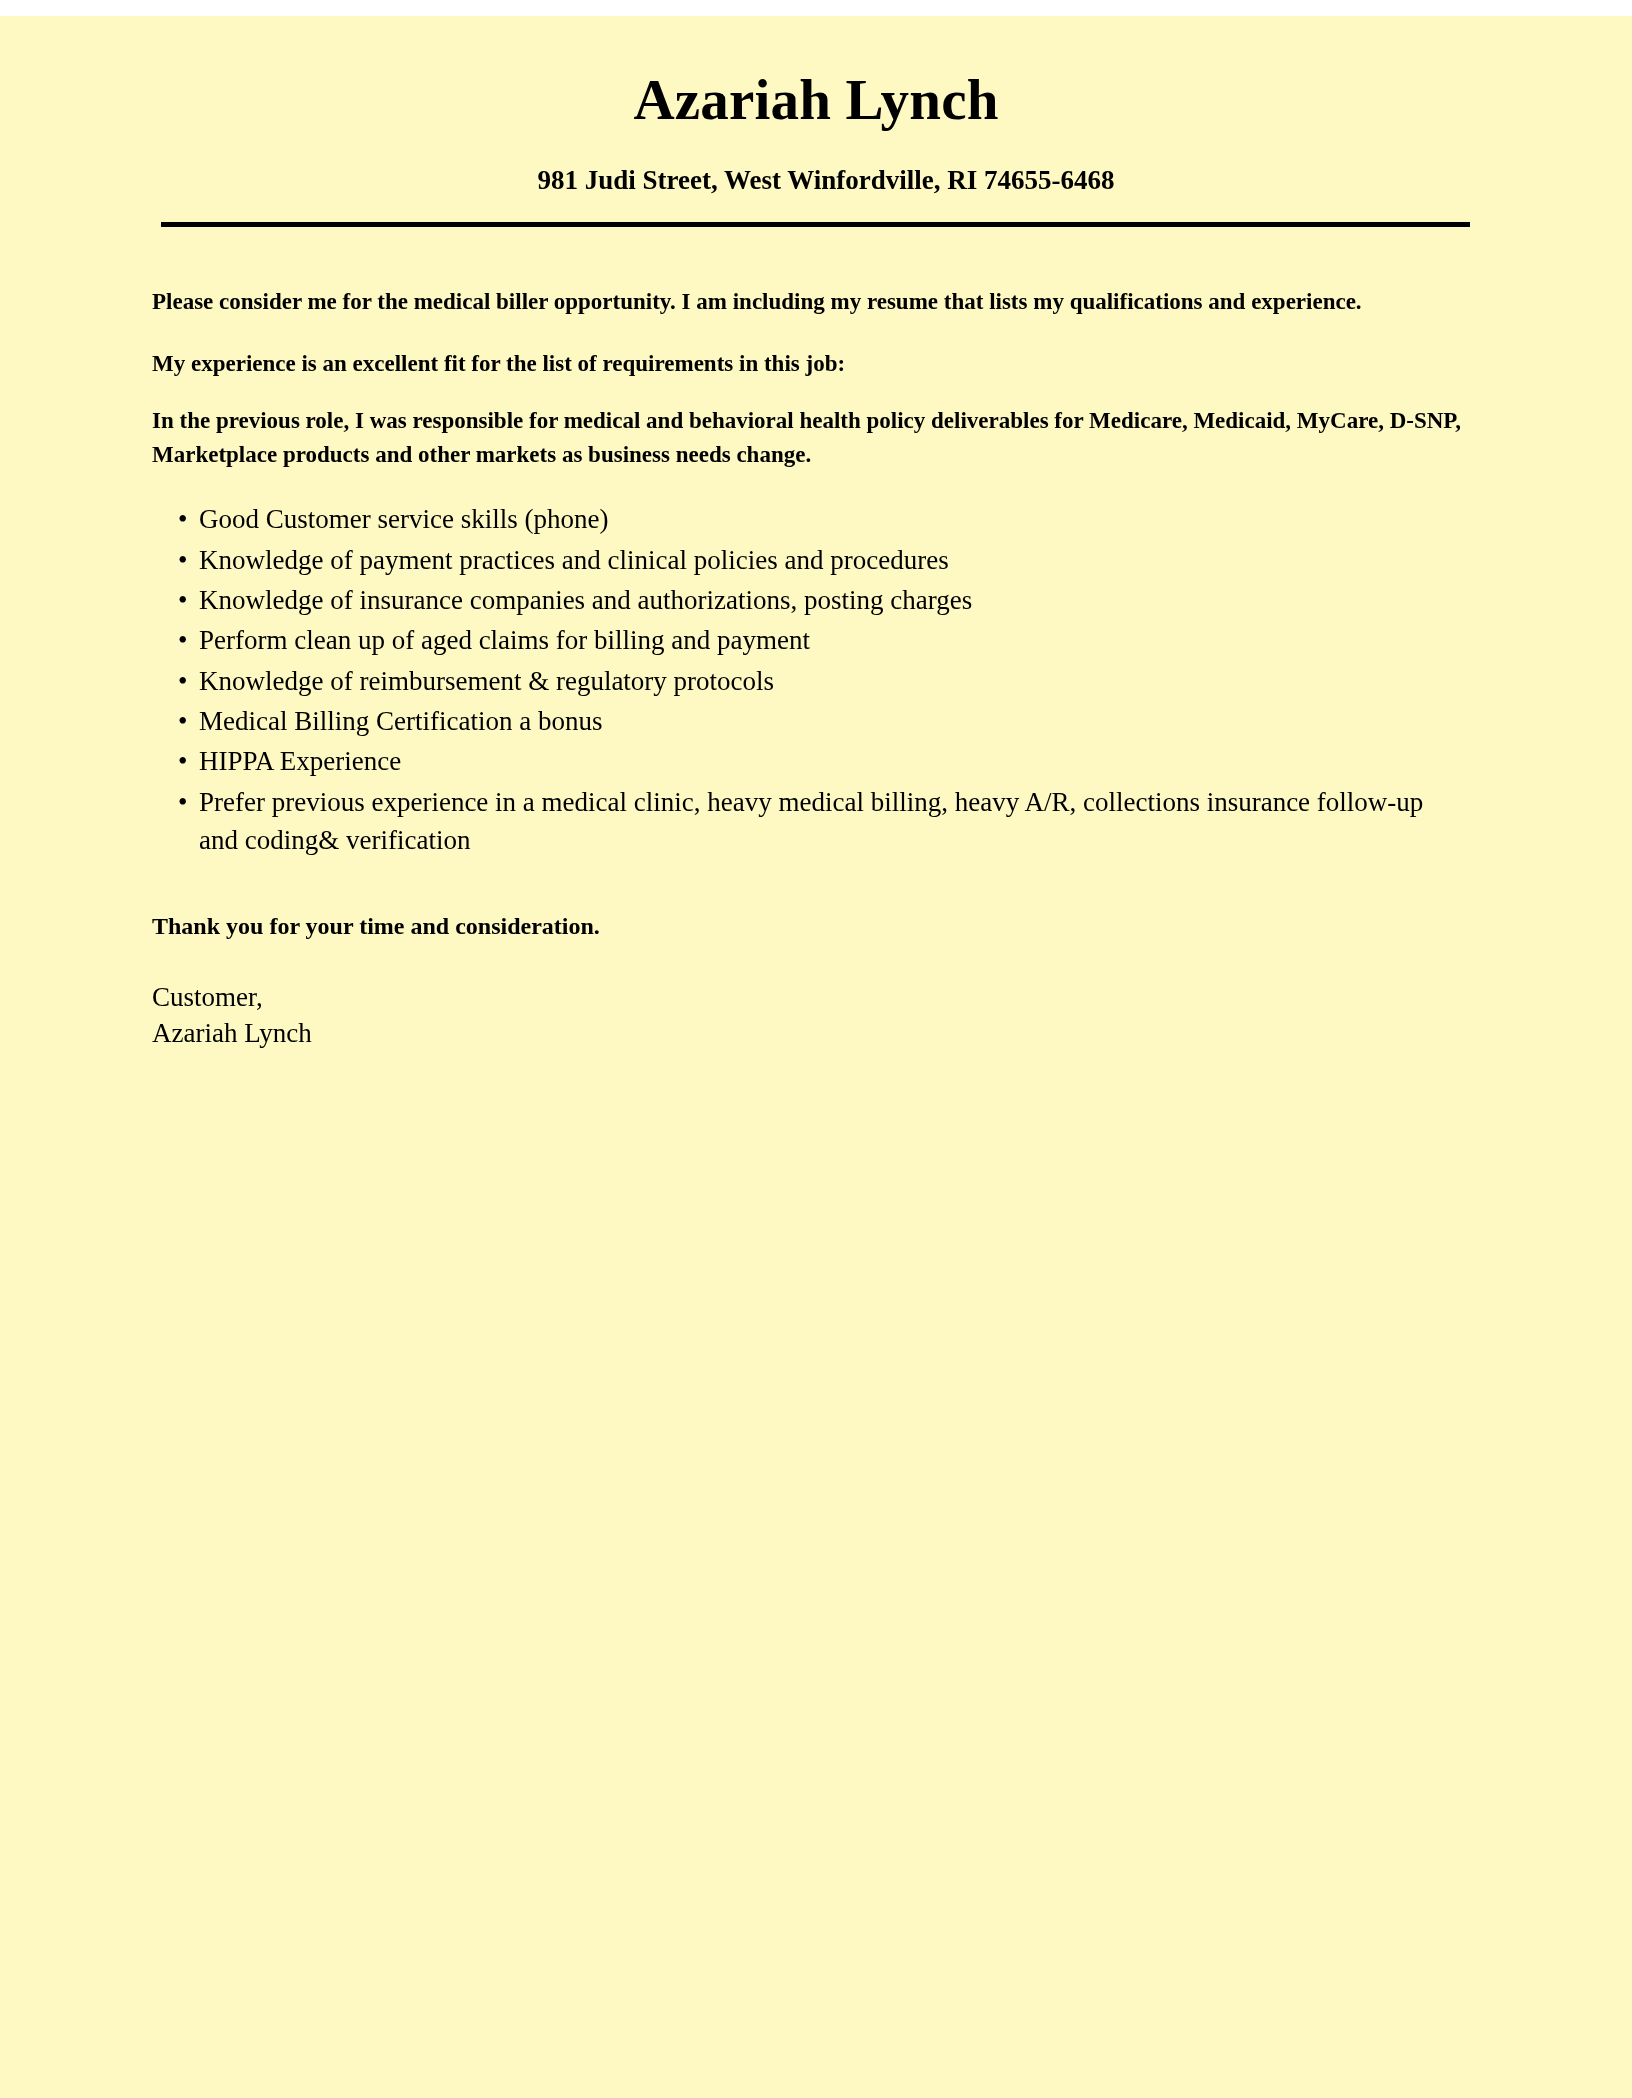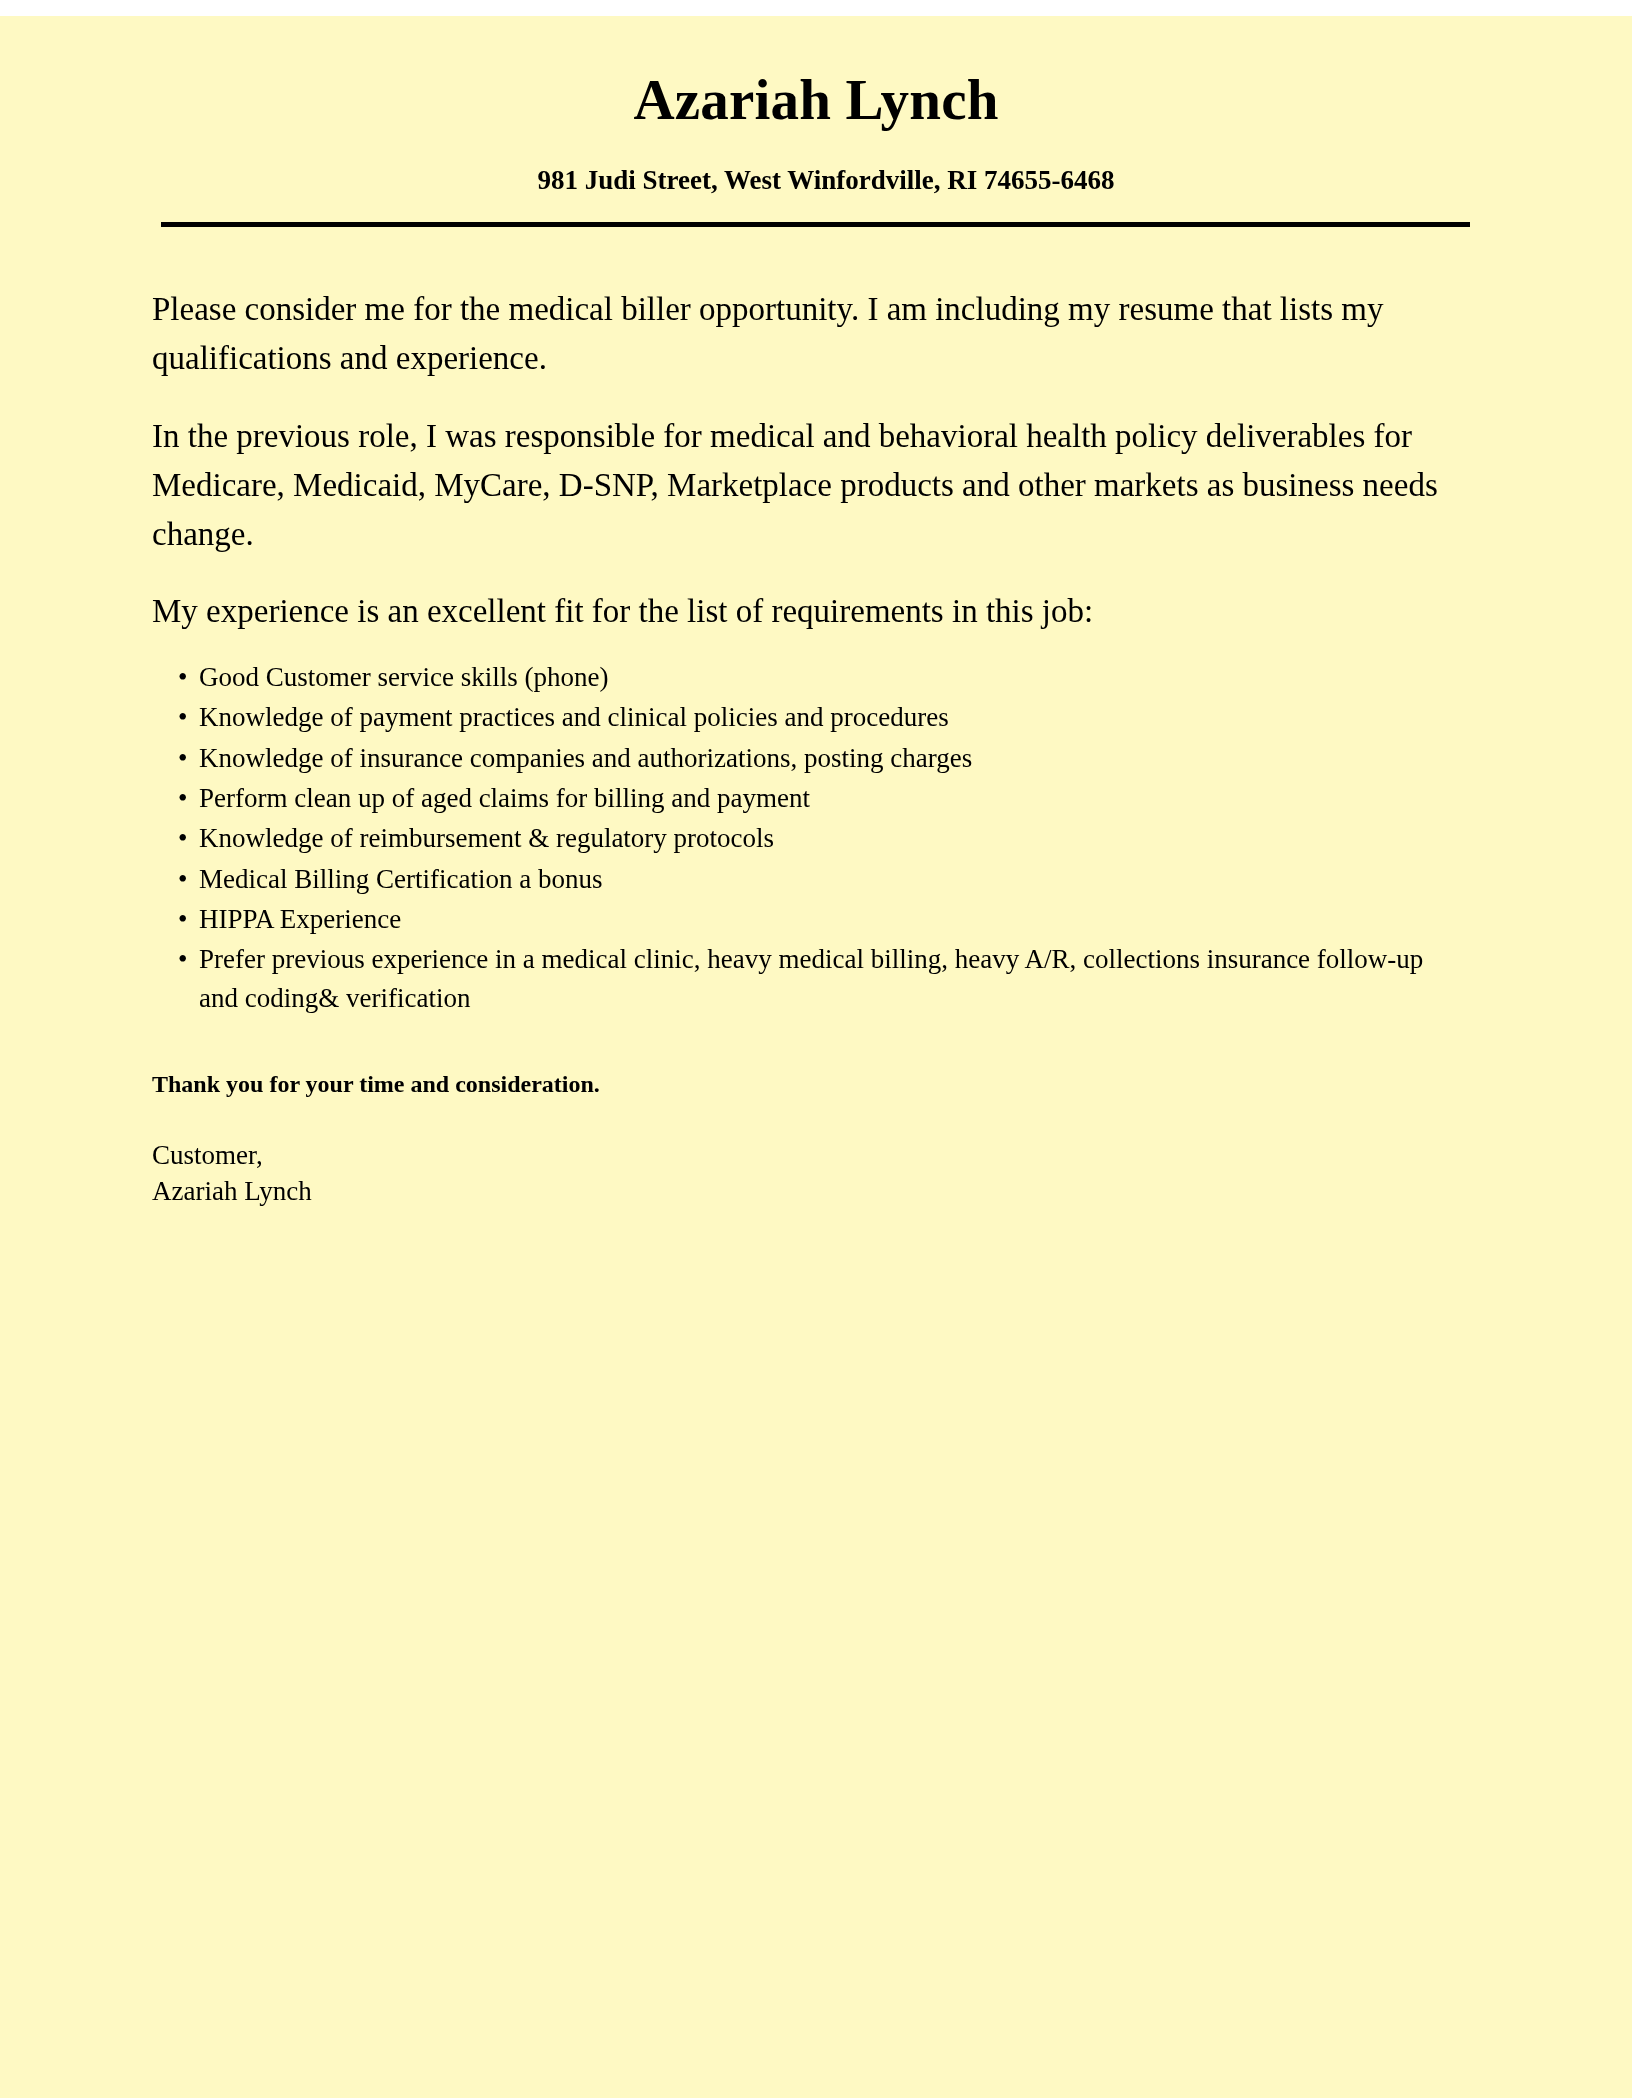--- a/index.html
+++ b/index.html
@@ -68,24 +68,25 @@
   }
 
   .salutation {
     font-weight: bold;
     font-size: 26px;
     line-height: 1.3;
     margin: 0 0 40px 0;
   }
 
   .paragraph {
-    font-size: 33px;
+    font-size: 23px;
     line-height: 1.49;
     margin: 0 0 28px 0;
     text-align: left;
+    font-weight: bold;
   }
 
   .paragraph:last-of-type {
     margin-bottom: 0;
   }
 
   .intro-to-list {
     margin-bottom: 22px;
   }
 
@@ -139,23 +140,23 @@
     <div class="applicant-address">981 Judi Street, West Winfordville, RI 74655-6468</div>
     <div class="header-rule"></div>
   </header>
 
   <main class="letter-body">
     <div class="body-inner">
 
 
       <p class="paragraph">Please consider me for the medical biller opportunity. I am including my resume that lists my qualifications and experience.</p>
 
+      <p class="paragraph intro-to-list">My experience is an excellent fit for the list of requirements in this job:</p>
+
       <p class="paragraph">In the previous role, I was responsible for medical and behavioral health policy deliverables for Medicare, Medicaid, MyCare, D-SNP, Marketplace products and other markets as business needs change.</p>
-
-      <p class="paragraph intro-to-list">My experience is an excellent fit for the list of requirements in this job:</p>
 
       <ul class="requirements-list">
         <li class="requirement-item">
           <span class="bullet-marker">•</span>
           <span>Good Customer service skills (phone)</span>
         </li>
         <li class="requirement-item">
           <span class="bullet-marker">•</span>
           <span>Knowledge of payment practices and clinical policies and procedures</span>
         </li>

